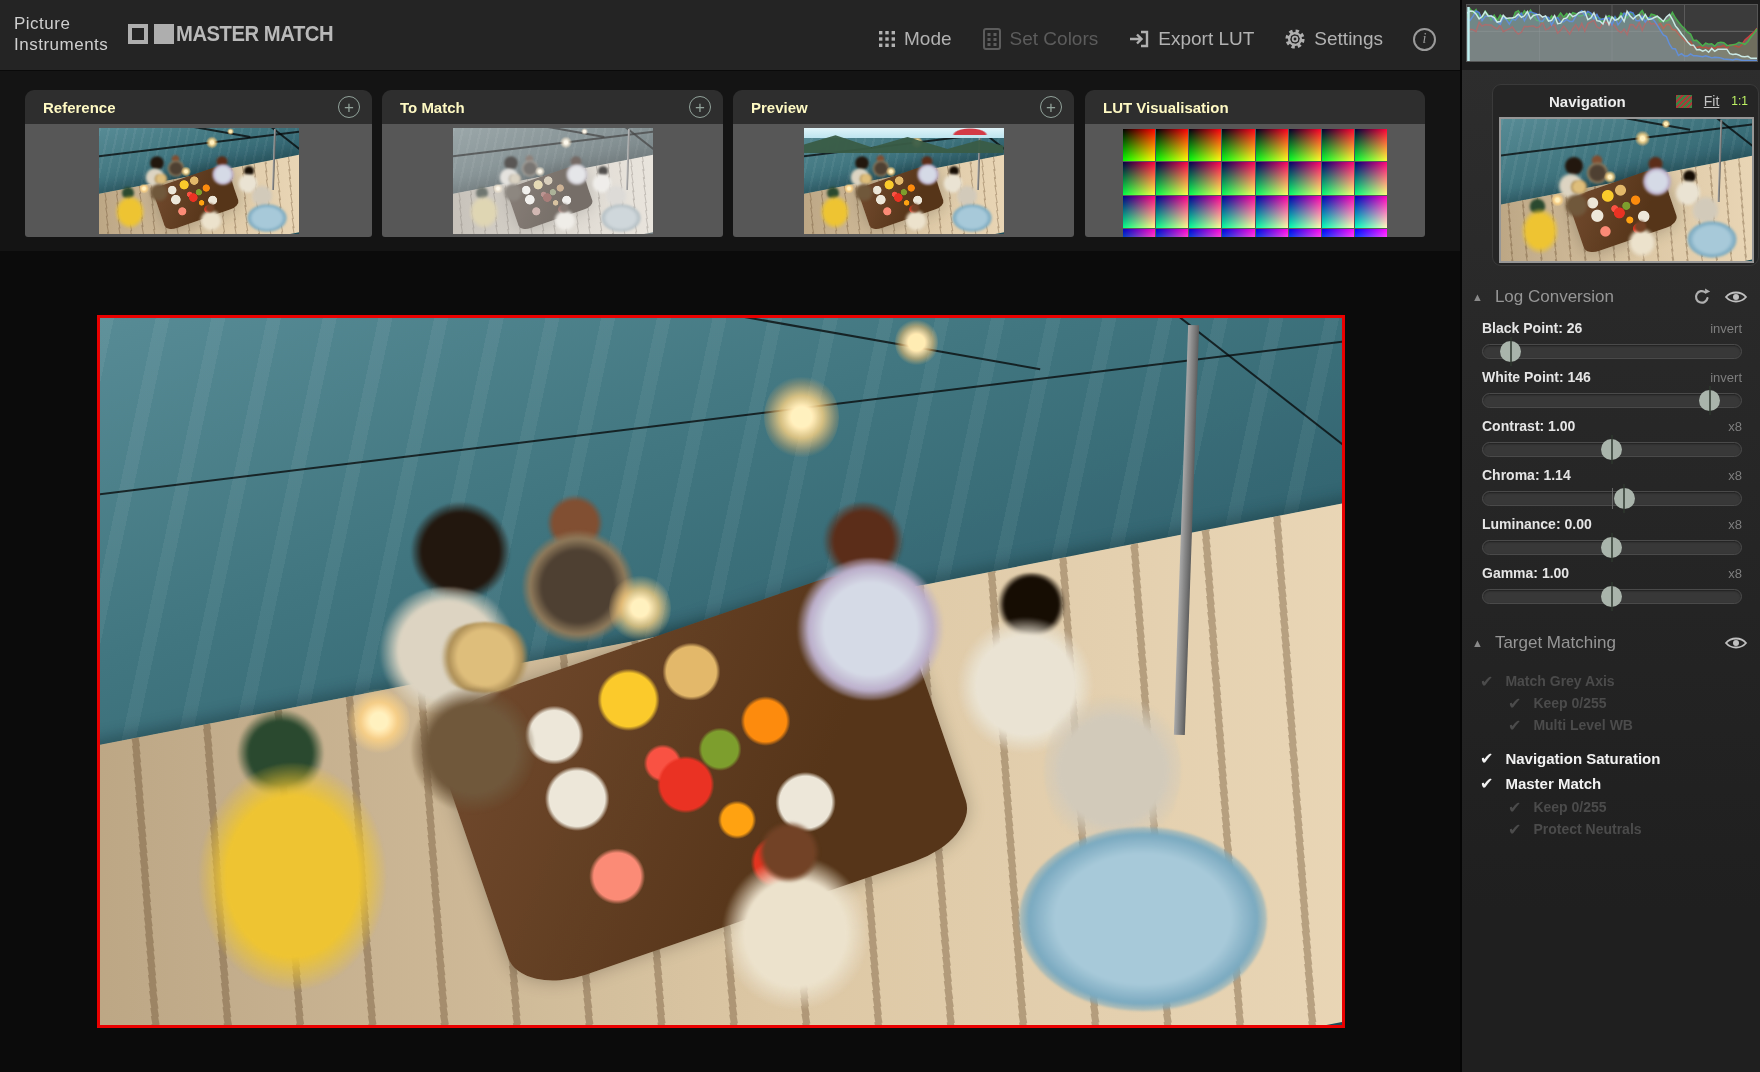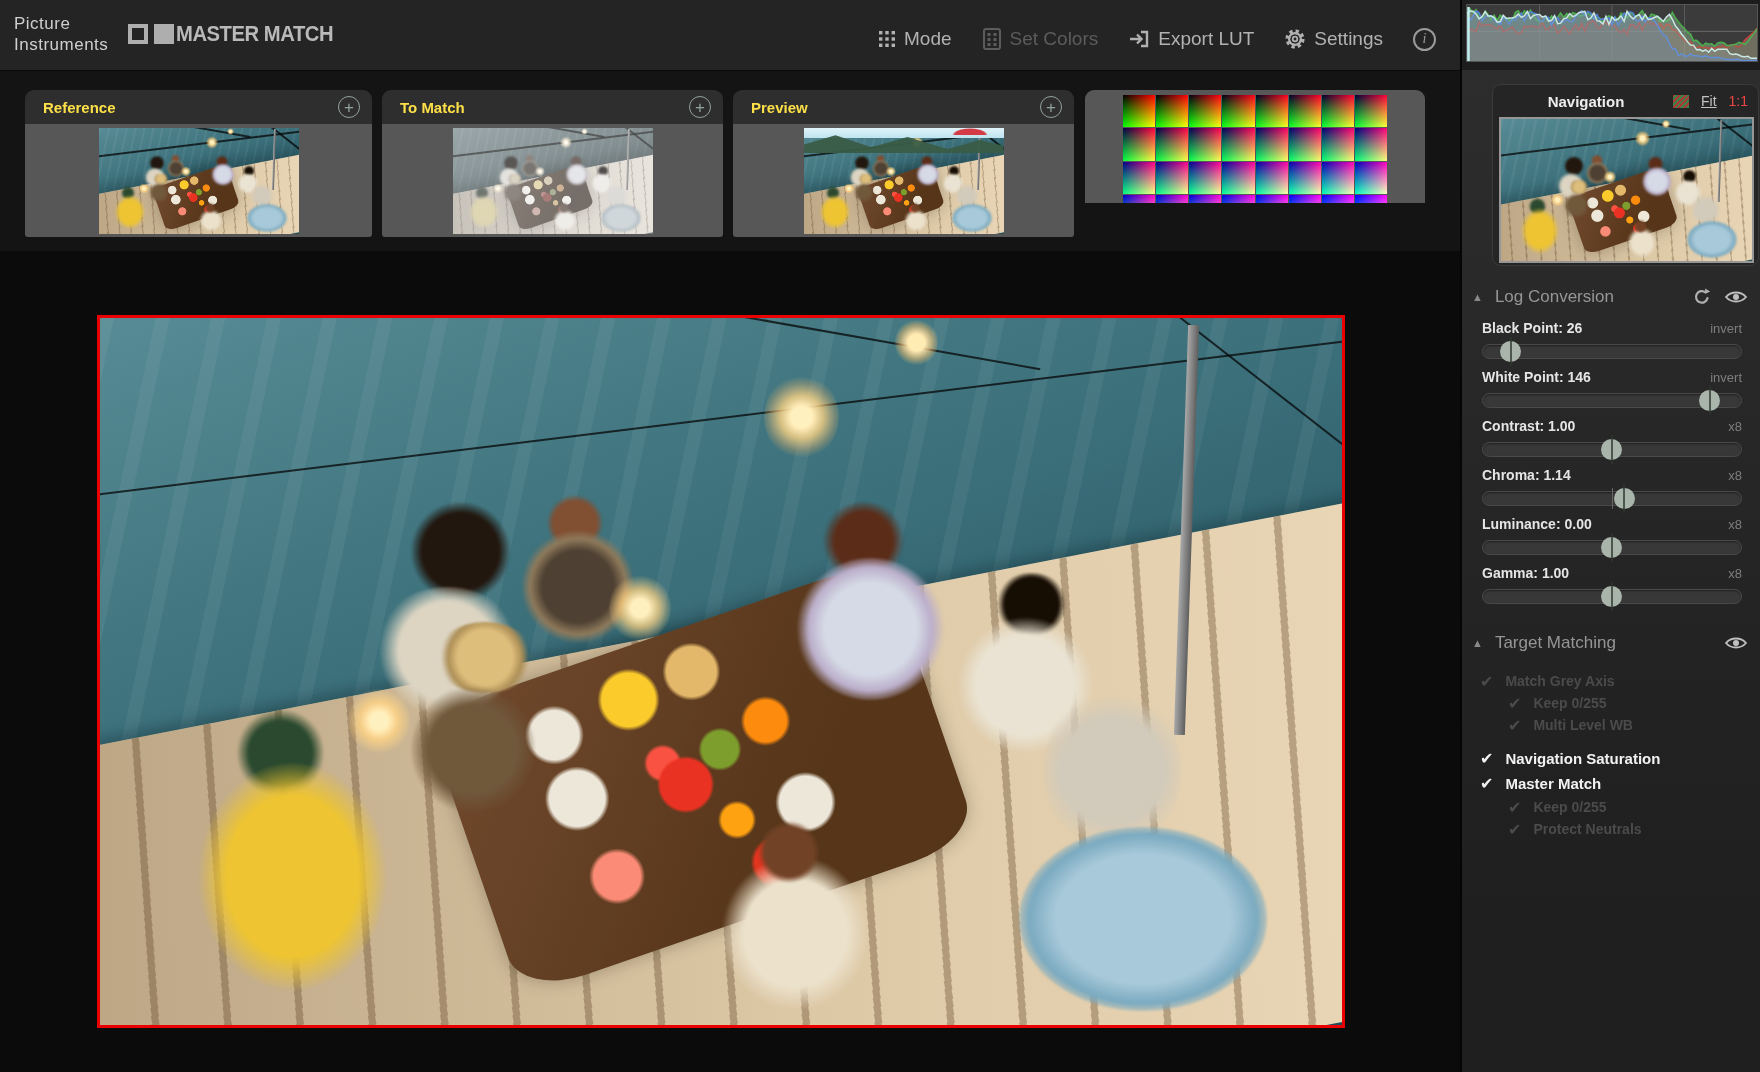--- a/index.html
+++ b/index.html
@@ -17,21 +17,21 @@
   .menu{position:absolute;right:24px;top:0;height:78px;display:flex;align-items:center;gap:30px;}
   .mitem{display:flex;align-items:center;gap:8px;color:#b2b2b2;font-size:19px;}
   .mitem.dim{color:#5c5c5c;}
   .mitem svg{display:block;}
   .info-circle{width:23px;height:23px;border:2px solid #9a9a9a;border-radius:50%;color:#9a9a9a;display:flex;align-items:center;justify-content:center;font-size:14px;font-style:italic;font-family:"Liberation Serif",serif;box-sizing:border-box;}
 
   
   .panelstrip{position:absolute;left:0;top:71px;width:1460px;height:180px;background:#141414;}
   .panel{position:absolute;top:90px;height:147px;border-radius:9px 9px 3px 3px;overflow:hidden;}
   .phead{height:34px;background:#2e2e2e;display:flex;align-items:center;justify-content:space-between;padding:0 12px 0 18px;}
-  .ptitle{color:#fde047;font-size:15px;font-weight:700;}
+  .ptitle{color:#fef9c3;font-size:15px;font-weight:700;}
   .addbtn{width:22px;height:22px;border:1.5px solid #92a39b;border-radius:50%;color:#92a39b;display:flex;align-items:center;justify-content:center;font-size:17px;font-weight:400;box-sizing:border-box;line-height:1;}
   .pbody{height:113px;background:#575757;display:flex;align-items:flex-start;justify-content:center;position:relative;overflow:hidden;}
   .thumb{width:200px;height:106px;margin-top:4px;position:relative;overflow:hidden;}
 
   
   .lutgrid{position:absolute;left:38px;top:5px;width:264px;height:132px;display:grid;grid-template-columns:repeat(8,1fr);grid-template-rows:repeat(4,1fr);gap:1px;}
   .lut-tile{background-blend-mode:screen;}
 
   
   .mainimg{position:absolute;left:97px;top:315px;width:1248px;height:713px;box-sizing:border-box;border:3px solid #ea0000;box-shadow:inset 0 0 0 2px rgba(250,250,250,.92);overflow:hidden;}
@@ -96,21 +96,21 @@
   .sidebar{position:absolute;left:1460px;top:0;width:300px;height:1072px;background:linear-gradient(#2e2e2e,#1f1f1f 85%);border-left:2px solid #050505;box-sizing:border-box;}
   .sidebar-topstrip{position:absolute;left:0;top:0;width:300px;height:70px;background:#1d1d1d;}
   .histo-box{position:absolute;left:4px;top:4px;width:292px;height:58px;background:#3b3b3b;border:1px solid #555;box-sizing:border-box;}
   .histo-box svg{display:block;width:100%;height:100%;}
 
   .navpanel{position:absolute;left:30px;top:84px;width:267px;height:182px;background:#252525;border:1px solid #3a3a3a;border-radius:9px;box-sizing:border-box;text-align:center;}
   .navhead{height:28px;display:flex;align-items:center;padding:2px 10px 0 18px;gap:12px;}
   .navtitle{color:#ededed;font-size:15px;font-weight:700;flex:1;}
   .stripe-icon{width:16px;height:13px;background:repeating-linear-gradient(135deg,#b93c3c 0 2px,#3f8f46 2px 4px);opacity:.9;}
   .navfit{color:#c2c2c2;font-size:14px;text-decoration:underline;}
-  .nav11{color:#ef4444;font-size:14px;}
+  .nav11{color:#bef264;font-size:12px;}
   .navthumb{position:absolute;left:6px;top:32px;width:251px;height:142px;border:2px solid #969696;overflow:hidden;background:#000;}
 
   .section{position:absolute;left:0;width:300px;}
   .sechead{display:flex;align-items:center;gap:12px;padding:0 14px 0 10px;height:26px;}
   .tri{color:#8a8a8a;font-size:11px;}
   .sectitle{color:#969696;font-size:17px;flex:1;}
   .sechead svg{display:block;}
 
   .sliders{padding:0 20px;}
   .srow{margin-top:10px;}
@@ -317,20 +317,23 @@
             <div class="bulb bu4"></div>
             <div class="ph-sky"></div>
             <div class="ph-mtn"></div>
             <div class="ph-umb"></div>
           </div>
         </div>
     </div>
   </div>
 
   <div class="panel" style="left:1085px;width:340px;">
+    <div class="phead">
+      <span class="ptitle">LUT Visualisation</span>
+    </div>
     <div class="pbody">
       <div class="lutgrid" id="lutgrid">
           <div class="lut-tile" style="background-color: rgb(0, 0, 0); background-image: linear-gradient(to right, rgb(0, 0, 0), rgb(255, 0, 0)), linear-gradient(rgb(0, 0, 0), rgb(0, 255, 0));"></div>
           <div class="lut-tile" style="background-color: rgb(0, 0, 8); background-image: linear-gradient(to right, rgb(0, 0, 0), rgb(255, 0, 0)), linear-gradient(rgb(0, 0, 0), rgb(0, 255, 0));"></div>
           <div class="lut-tile" style="background-color: rgb(0, 0, 16); background-image: linear-gradient(to right, rgb(0, 0, 0), rgb(255, 0, 0)), linear-gradient(rgb(0, 0, 0), rgb(0, 255, 0));"></div>
           <div class="lut-tile" style="background-color: rgb(0, 0, 25); background-image: linear-gradient(to right, rgb(0, 0, 0), rgb(255, 0, 0)), linear-gradient(rgb(0, 0, 0), rgb(0, 255, 0));"></div>
           <div class="lut-tile" style="background-color: rgb(0, 0, 33); background-image: linear-gradient(to right, rgb(0, 0, 0), rgb(255, 0, 0)), linear-gradient(rgb(0, 0, 0), rgb(0, 255, 0));"></div>
           <div class="lut-tile" style="background-color: rgb(0, 0, 41); background-image: linear-gradient(to right, rgb(0, 0, 0), rgb(255, 0, 0)), linear-gradient(rgb(0, 0, 0), rgb(0, 255, 0));"></div>
           <div class="lut-tile" style="background-color: rgb(0, 0, 49); background-image: linear-gradient(to right, rgb(0, 0, 0), rgb(255, 0, 0)), linear-gradient(rgb(0, 0, 0), rgb(0, 255, 0));"></div>
           <div class="lut-tile" style="background-color: rgb(0, 0, 58); background-image: linear-gradient(to right, rgb(0, 0, 0), rgb(255, 0, 0)), linear-gradient(rgb(0, 0, 0), rgb(0, 255, 0));"></div>

